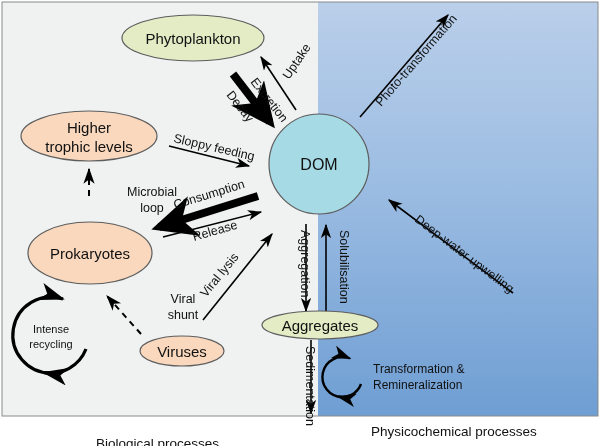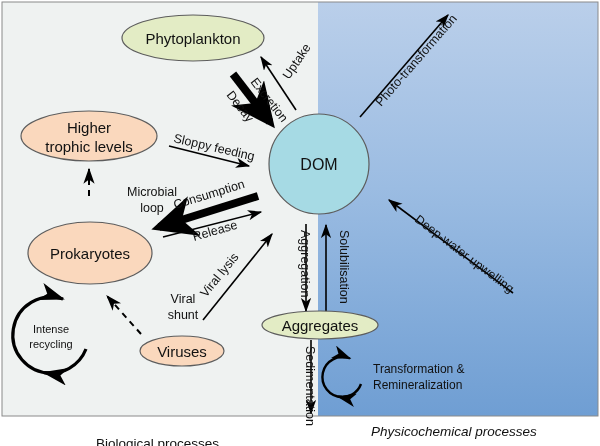--- a/index.html
+++ b/index.html
@@ -3,21 +3,21 @@
 <meta charset="utf-8">
 <style>
   html,body{margin:0;padding:0;background:#ffffff;}
   body{font-family:"Liberation Sans","DejaVu Sans",sans-serif;}
   #stage{position:relative;width:600px;height:446px;overflow:hidden;background:#ffffff;}
   #diagram{position:absolute;left:0;top:0;width:600px;height:446px;}
   .cap{
     position:absolute;font-size:13.5px;color:#111;white-space:nowrap;
   }
   #cap-bio{left:96px;top:424px;margin-top:12px;}
-  #cap-phys{left:371px;top:424px;font-style:italic;}
+  #cap-phys{left:371px;top:424px;}
 </style>
 </head>
 <body>
 
 <div id="stage">
 
   <svg id="diagram" viewBox="0 0 600 446">
     <defs>
       <linearGradient id="rightGrad" x1="0" y1="0" x2="0" y2="1">
         <stop offset="0%" stop-color="#bacfea"></stop>

